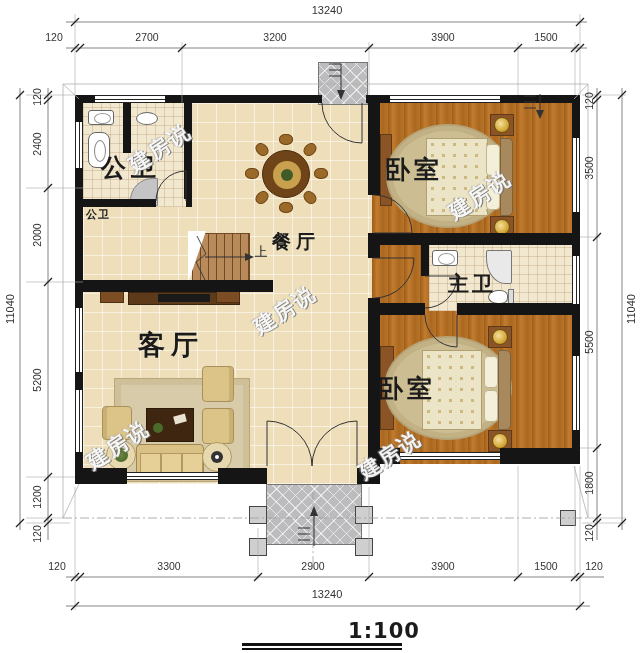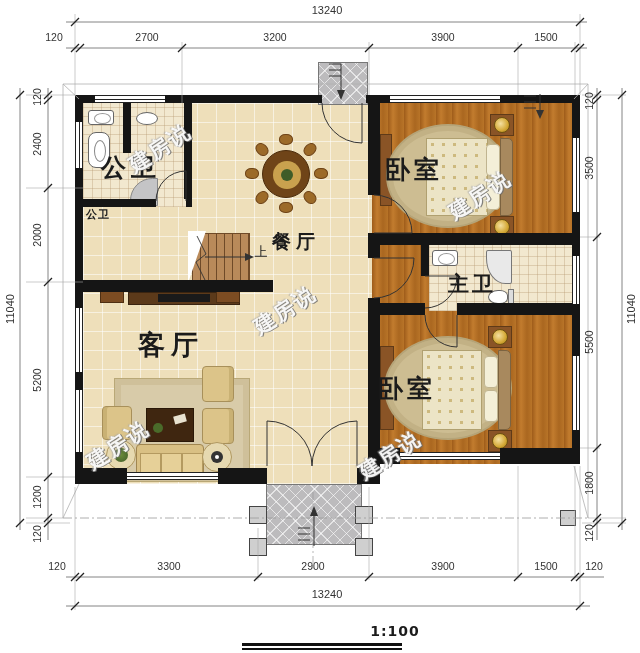--- a/index.html
+++ b/index.html
@@ -250,21 +250,21 @@
   <span class="dim v" style="left:37px;top:534px;">120</span>
   <span class="dim v" style="left:10px;top:309px;font-size:11px;">11040</span>
 
   <span class="dim v" style="left:589px;top:101px;">120</span>
   <span class="dim v" style="left:589px;top:168px;">3500</span>
   <span class="dim v" style="left:589px;top:342px;">5500</span>
   <span class="dim v" style="left:589px;top:483px;">1800</span>
   <span class="dim v" style="left:589px;top:533px;">120</span>
   <span class="dim v" style="left:631px;top:309px;font-size:11px;">11040</span>
 
-  <span class="room-label" style="left:371px;top:631px;font-size:14px;letter-spacing:1px;padding-left:48px;">1:100</span>
+  <span class="room-label" style="left:360px;top:631px;font-size:21px;letter-spacing:1px;padding-left:48px;">1:100</span>
   <div class="title-underline" style="left:242px;top:643px;width:160px;height:3px;"></div>
   <div class="title-underline" style="left:242px;top:648px;width:160px;height:1.5px;"></div>
 
   <span class="wm" style="left:160px;top:148px;">建房说</span>
   <span class="wm" style="left:480px;top:195px;">建房说</span>
   <span class="wm" style="left:285px;top:310px;">建房说</span>
   <span class="wm" style="left:118px;top:445px;">建房说</span>
   <span class="wm" style="left:390px;top:455px;">建房说</span>
 
 </div>

